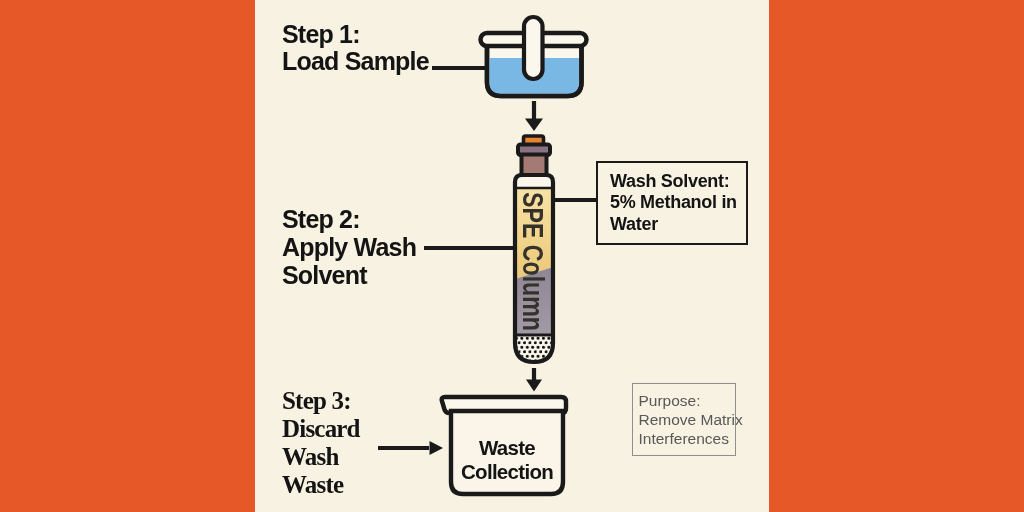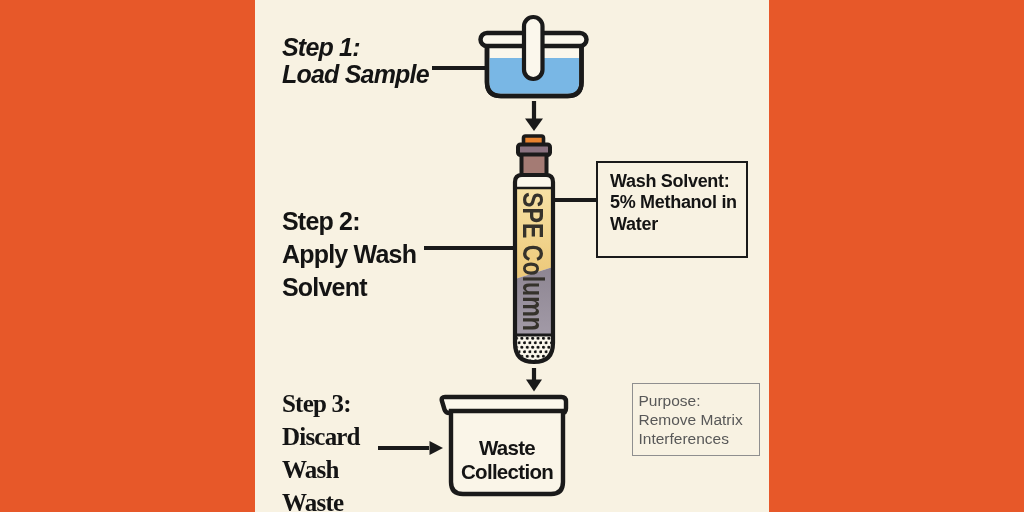--- a/index.html
+++ b/index.html
@@ -1,24 +1,24 @@
 <!DOCTYPE html>
 <html><head>
 <meta charset="utf-8">
 <style>
   html,body{margin:0;padding:0;}
   body{width:1024px;height:512px;overflow:hidden;background:#F8F2E2;font-family:"Liberation Sans",sans-serif;position:relative;}
   .bar{position:absolute;top:0;height:512px;background:#E75829;}
   #barL{left:0;width:255px;}
   #barR{left:769px;width:255px;}
   svg{position:absolute;left:0;top:0;}
-  .step{position:absolute;font-weight:bold;color:#141414;font-size:25px;letter-spacing:-0.8px;line-height:33px;white-space:nowrap;}
-  #washbox{position:absolute;left:596px;top:161px;width:152px;height:97px;border:2px solid #1a1a1a;box-sizing:border-box;
+  .step{position:absolute;font-weight:bold;color:#141414;font-size:25px;letter-spacing:-0.8px;line-height:28px;white-space:nowrap;}
+  #washbox{position:absolute;left:596px;top:161px;width:152px;height:84px;border:2px solid #1a1a1a;box-sizing:border-box;
            font-weight:bold;font-size:18px;letter-spacing:-0.3px;line-height:21.7px;color:#141414;padding:7.5px 0 0 12px;white-space:nowrap;}
-  #purpose{position:absolute;left:632px;top:383px;width:128px;height:73px;border:1.5px solid #8f8f8f;box-sizing:border-box;
+  #purpose{position:absolute;left:632px;top:383px;width:104px;height:73px;border:1.5px solid #8f8f8f;box-sizing:border-box;
            font-size:15.5px;line-height:19px;color:#585858;padding:6.5px 0 0 5.5px;white-space:nowrap;}
   #wastetext{position:absolute;left:437px;top:436px;width:140px;text-align:center;
            font-weight:bold;font-size:20.5px;letter-spacing:-0.7px;line-height:24px;color:#141414;}
 </style>
 </head>
 <body>
 <div id="barL" class="bar"></div>
 <div id="barR" class="bar"></div>
 
 <svg width="1024" height="512" viewBox="0 0 1024 512">
@@ -69,19 +69,19 @@
   <line x1="534" y1="368" x2="534" y2="380.5" stroke="#1a1a1a" stroke-width="4.2"></line>
   <polygon points="534,391.5 526,379.5 542,379.5" fill="#1a1a1a"></polygon>
 
   <line x1="378" y1="448" x2="429" y2="448" stroke="#1a1a1a" stroke-width="4.2"></line>
   <polygon points="443,448 429.5,441 429.5,455" fill="#1a1a1a"></polygon>
 
   <path d="M445,397 Q441,397 441.8,400.5 L444.5,409.5 Q445.5,413 449.5,413 L561.5,413 Q566,413 566,408.5 L566,401.5 Q566,397 561.5,397 Z" fill="#FBF7EC" stroke="#1a1a1a" stroke-width="4.4" stroke-linejoin="round"></path>
   <path d="M451,411 L451,482 Q451,494 463,494 L551,494 Q563,494 563,482 L563,411 Z" fill="#FAF5E8" stroke="#1a1a1a" stroke-width="4.4"></path>
 </svg>
 
-<div class="step" style="left:282px;top:34px;line-height:26.5px;font-style:italic;">Step 1:<br>Load Sample</div>
+<div class="step" style="left:282px;top:21px;line-height:26.5px;">Step 1:<br>Load Sample</div>
 <div class="step" style="left:282px;top:205px;">Step 2:<br>Apply Wash<br>Solvent</div>
 <div class="step" style="left:282px;top:387px;font-family:Liberation Serif, serif;">Step 3:<br>Discard<br>Wash<br>Waste</div>
 
 <div id="washbox">Wash Solvent:<br>5% Methanol in<br>Water</div>
 <div id="purpose">Purpose:<br>Remove Matrix<br>Interferences</div>
 <div id="wastetext">Waste<br>Collection</div>
 
 </body></html>

